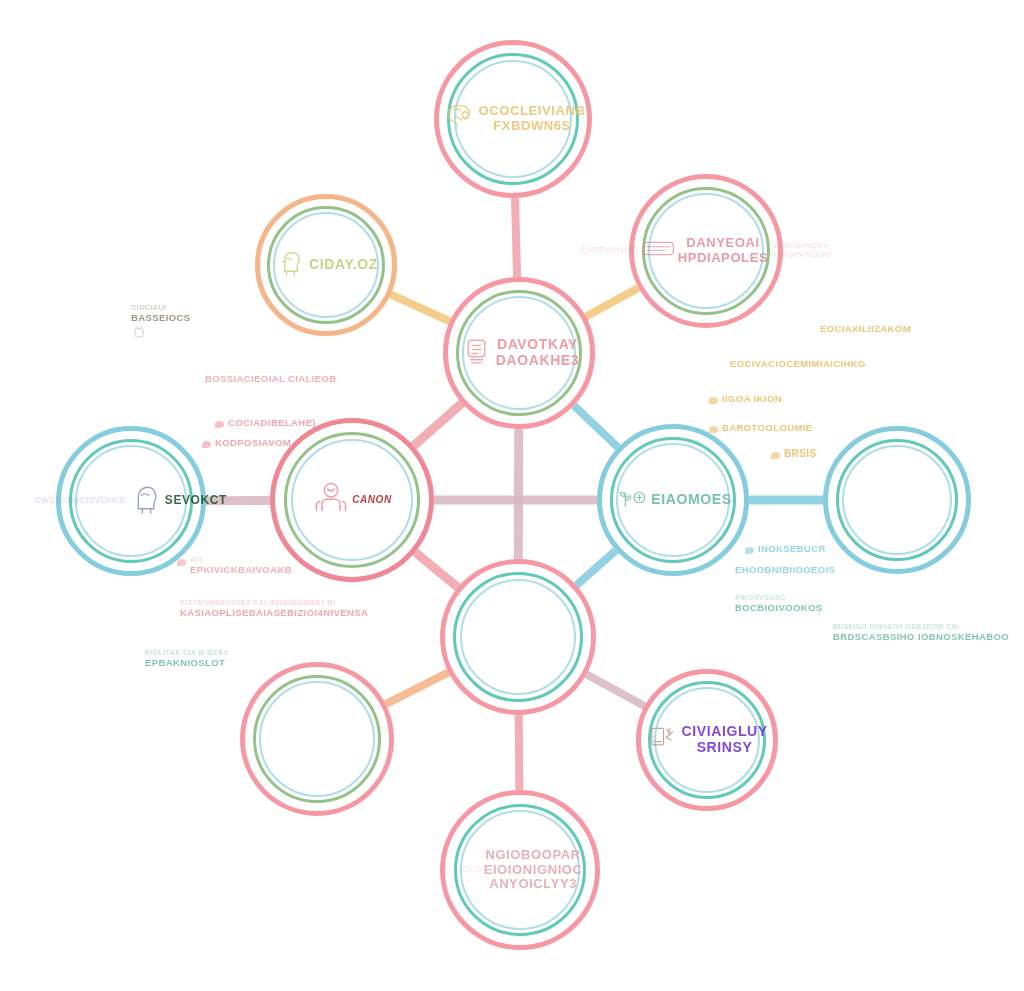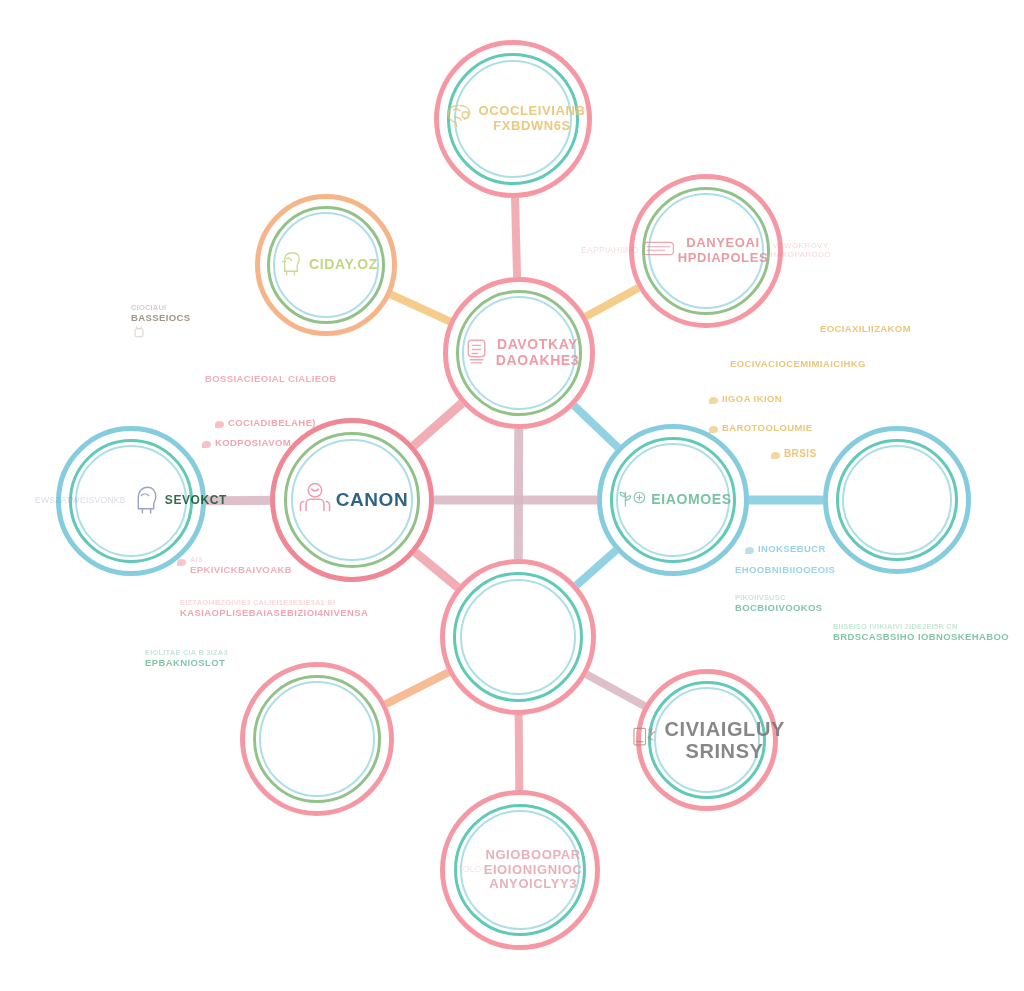--- a/index.html
+++ b/index.html
@@ -128,21 +128,21 @@
         <div class="ring-mid" style="inset: 14px; border: 3px solid rgb(134, 187, 122); opacity: 0.9;"></div>
         <div class="ring-in" style="inset: 21px; border: 2px solid rgb(159, 216, 226); opacity: 0.85;"></div>
         <div class="node-body">
           <div class="node-icon"><svg width="38" height="38" viewBox="0 0 34 34" fill="none" stroke="#e8808f" stroke-width="1.4" stroke-linecap="round" stroke-linejoin="round">
               <circle cx="17" cy="11" r="6"></circle>
               <path d="M9 29v-6a4 4 0 0 1 4-4h8a4 4 0 0 1 4 4v6"></path>
               <path d="M4 29v-5a3 3 0 0 1 3-3"></path>
               <path d="M30 29v-5a3 3 0 0 0-3-3"></path>
               <path d="M14 10c2 2 4 2 6 0"></path>
             </svg></div>
-          <div class="node-label" style="color: #0c4a6e; font-size: 19px;">CANON</div>
+          <div class="node-label" style="color: #b91c1c; font-size: 10px; font-style: italic;">CANON</div>
         </div>
       </div>
       <div class="node" style="left: 434px; top: 40px; width: 158px; height: 158px; z-index: 6;">
         <div class="ring-outer" style="border: 5px solid rgb(245, 147, 159); opacity: 0.95;"></div>
         <div class="ring-mid" style="inset: 13px; border: 3px solid rgb(79, 195, 176); opacity: 0.9;"></div>
         <div class="ring-in" style="inset: 20px; border: 2px solid rgb(159, 216, 226); opacity: 0.85;"></div>
         <div class="node-body">
           <div class="node-icon"><svg width="36" height="36" viewBox="0 0 34 34" fill="none" stroke="#e8c06a" stroke-width="1.4" stroke-linecap="round" stroke-linejoin="round">
               <path d="M16 7c-5 0-9 3-9 8 0 4 3 7 7 8l1 4"></path>
               <path d="M18 7c5 0 9 3 9 7 0 3-2 5-5 6"></path>
@@ -242,21 +242,21 @@
         <div class="ring-outer" style="border: 5px solid rgb(245, 147, 159); opacity: 0.95;"></div>
         <div class="ring-mid" style="inset: 12px; border: 3px solid rgb(79, 195, 176); opacity: 0.9;"></div>
         <div class="ring-in" style="inset: 18px; border: 2px solid rgb(159, 216, 226); opacity: 0.85;"></div>
         <div class="node-body">
           <div class="node-icon"><svg width="33" height="33" viewBox="0 0 40 30" fill="none" stroke="#a98a73" stroke-width="1.4" stroke-linecap="round" stroke-linejoin="round">
               <rect x="6" y="4" width="14" height="20" rx="1.5"></rect>
               <path d="M9 20h8"></path>
               <path d="M24 5l4 6-5 4 6 3"></path>
               <path d="M28 4l-2 5M31 8l-4 3"></path>
             </svg></div>
-          <div class="node-label" style="color: #737373; font-size: 20px;">CIVIAIGLUY SRINSY</div>
+          <div class="node-label" style="color: #6d28d9; font-size: 14px;">CIVIAIGLUY SRINSY</div>
         </div>
       </div>
       <div class="node" style="left: 440px; top: 790px; width: 160px; height: 160px; z-index: 16;">
         <div class="ring-outer" style="border: 5px solid rgb(245, 147, 159); opacity: 0.95;"></div>
         <div class="ring-mid" style="inset: 14px; border: 3px solid rgb(79, 195, 176); opacity: 0.9;"></div>
         <div class="ring-in" style="inset: 20px; border: 2px solid rgb(159, 216, 226); opacity: 0.85;"></div>
         <div class="node-body">
           <div class="node-pre" style="color: rgb(228, 164, 174);">TOLO</div>
           <div class="node-label" style="color: rgb(228, 164, 174); font-size: 13px;">NGIOBOOPAR EIOIONIGNIOC ANYOICLYY3</div>
         </div>

